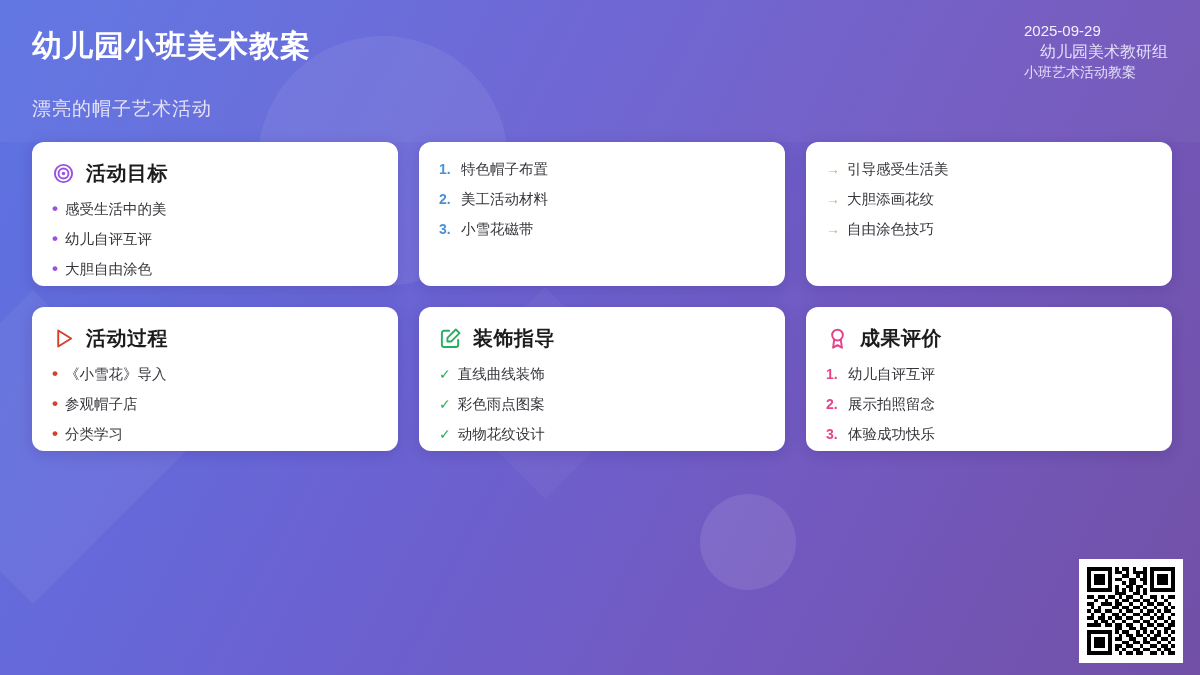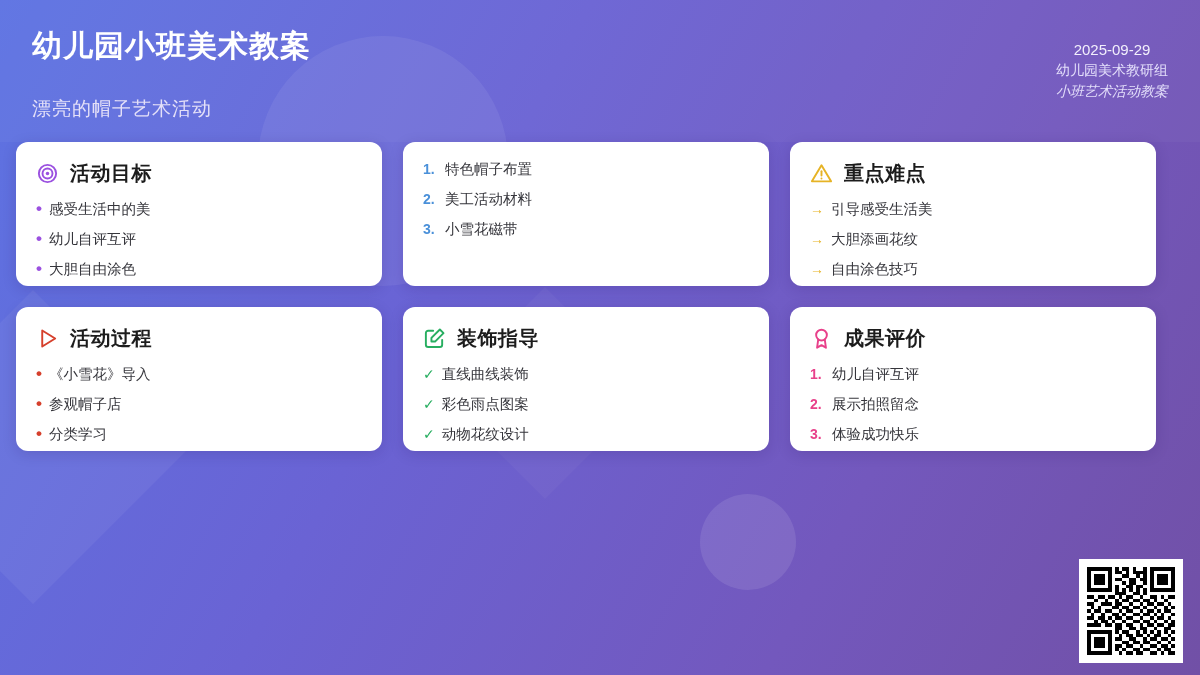--- a/index.html
+++ b/index.html
@@ -40,29 +40,29 @@
   .header-title{
     position:absolute;left:32px;top:26px;
     font-size:30px;font-weight:bold;color:#ffffff;letter-spacing:1px;
     white-space:nowrap;
   }
   .header-sub{
     position:absolute;left:32px;top:79px;
     font-size:19px;color:#e4e0f8;letter-spacing:1px;white-space:nowrap;margin-top:17px;
   }
   .header-meta{
-    position:absolute;right:32px;top:39px;
-    text-align:center;line-height:21px;
+    position:absolute;right:32px;top:20px;
+    text-align:left;line-height:21px;
   }
   .meta-date{font-size:15px;color:#f2effc;display:block;}
-  .meta-org{font-size:14px;color:#e3defa;display:block;}
-  .meta-type{font-size:14px;color:#e3defa;display:block;font-style:italic;}
+  .meta-org{font-size:16px;color:#e3defa;display:block;margin-left:16px;}
+  .meta-type{font-size:14px;color:#e3defa;display:block;}
   
   .grid{
-    position:absolute;left:16px;top:142px;
+    position:absolute;left:32px;top:142px;
     width:1136px;
     display:grid;
     grid-template-columns:366px 366px 366px;
     grid-template-rows:144px 144px;
     column-gap:19px;row-gap:25px;gap:21px;
   }
   .card{
     background:#ffffff;border-radius:12px;
     box-shadow:0 3px 14px rgba(40,20,90,.17);
     padding:18px 20px 0 20px;
@@ -149,28 +149,20 @@
             <span class="marker num" style="color: rgb(74, 144, 217);">2.</span>
             <span>美工活动材料</span>
           </li>
           <li>
             <span class="marker num" style="color: rgb(74, 144, 217);">3.</span>
             <span>小雪花磁带</span>
           </li>
         </ul>
       </div>
       <div class="card">
-        <div class="card-head">
-          <svg class="icon" viewBox="0 0 24 24" fill="none" stroke="#e6b325" stroke-width="2" stroke-linecap="round" stroke-linejoin="round">
-            <path d="M12 3.4 22 20.2H2z"></path>
-            <path d="M12 9.6v4.6"></path>
-            <path d="M12 17.2h.01"></path>
-          </svg>
-          <div class="card-title">重点难点</div>
-        </div>
         <ul class="card-list">
           <li>
             <span class="marker arrow" style="color: rgb(230, 179, 37);">→</span>
             <span>引导感受生活美</span>
           </li>
           <li>
             <span class="marker arrow" style="color: rgb(230, 179, 37);">→</span>
             <span>大胆添画花纹</span>
           </li>
           <li>

